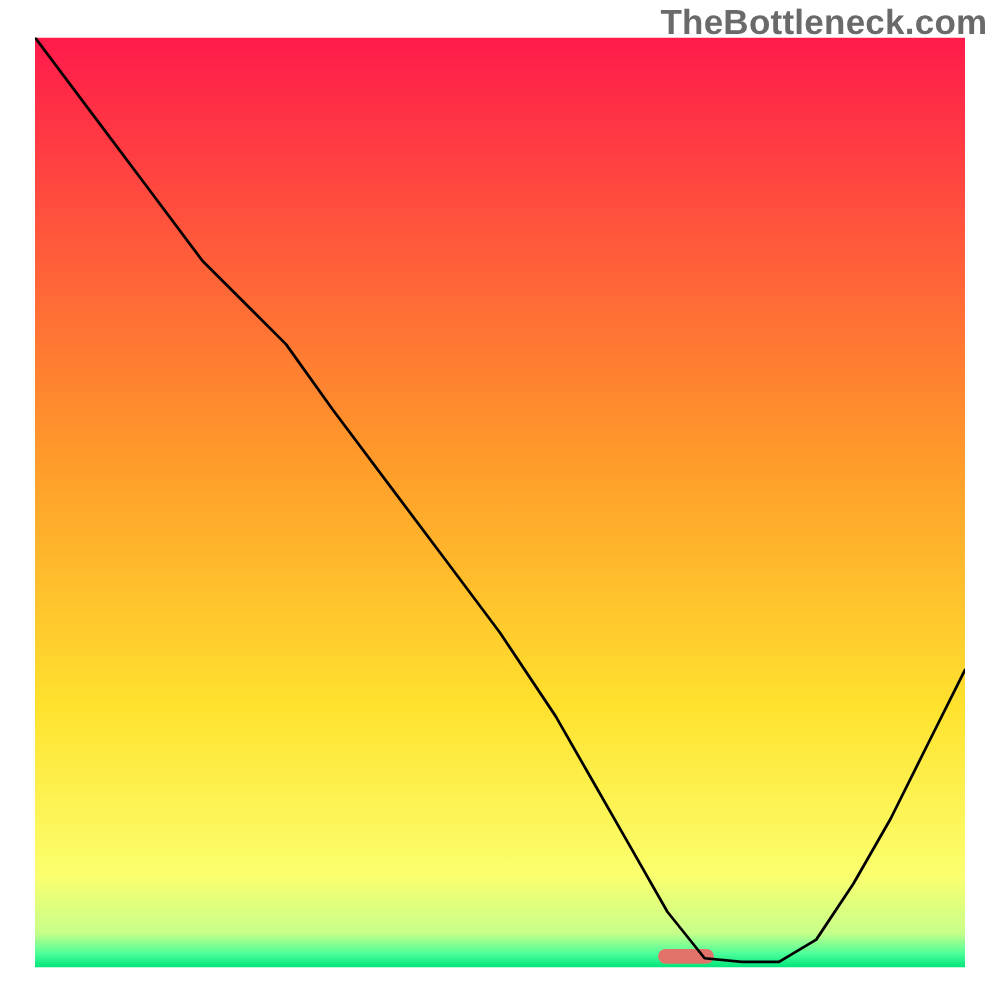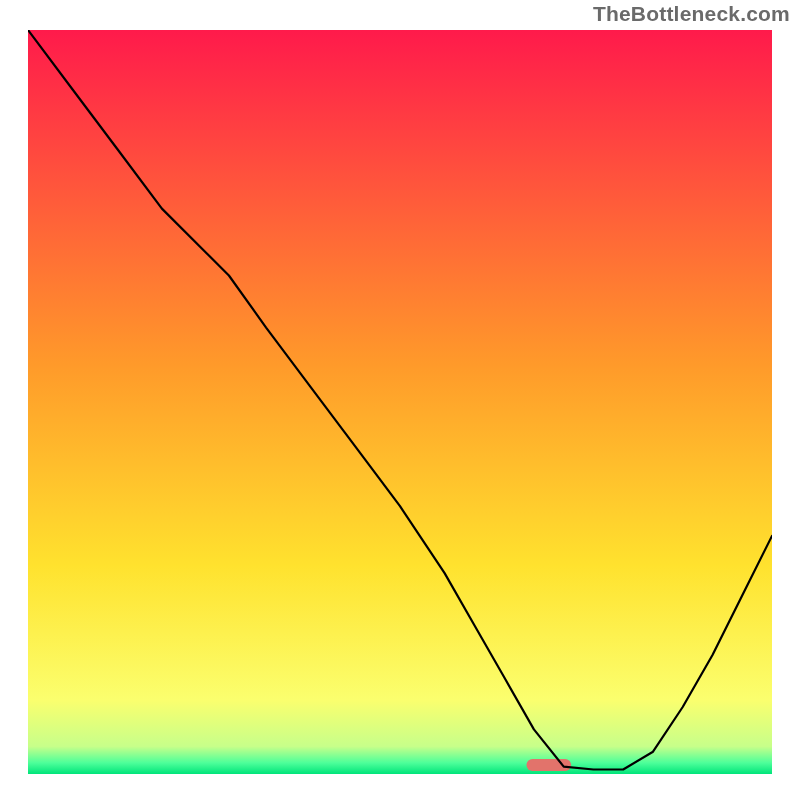--- a/index.html
+++ b/index.html
@@ -13,21 +13,21 @@
   }
   .container {
     position: relative;
     width: 800px;
     height: 800px;
   }
   .watermark {
     position: absolute;
     top: 2px;
     right: 10px;
-    font-size: 21px;
+    font-size: 28px;
     font-weight: 600;
     color: #6a6a6a;
     letter-spacing: 0.2px;
   }
   .plot {
     position: absolute;
     left: 28px;
     top: 30px;
     width: 744px;
     height: 744px;

